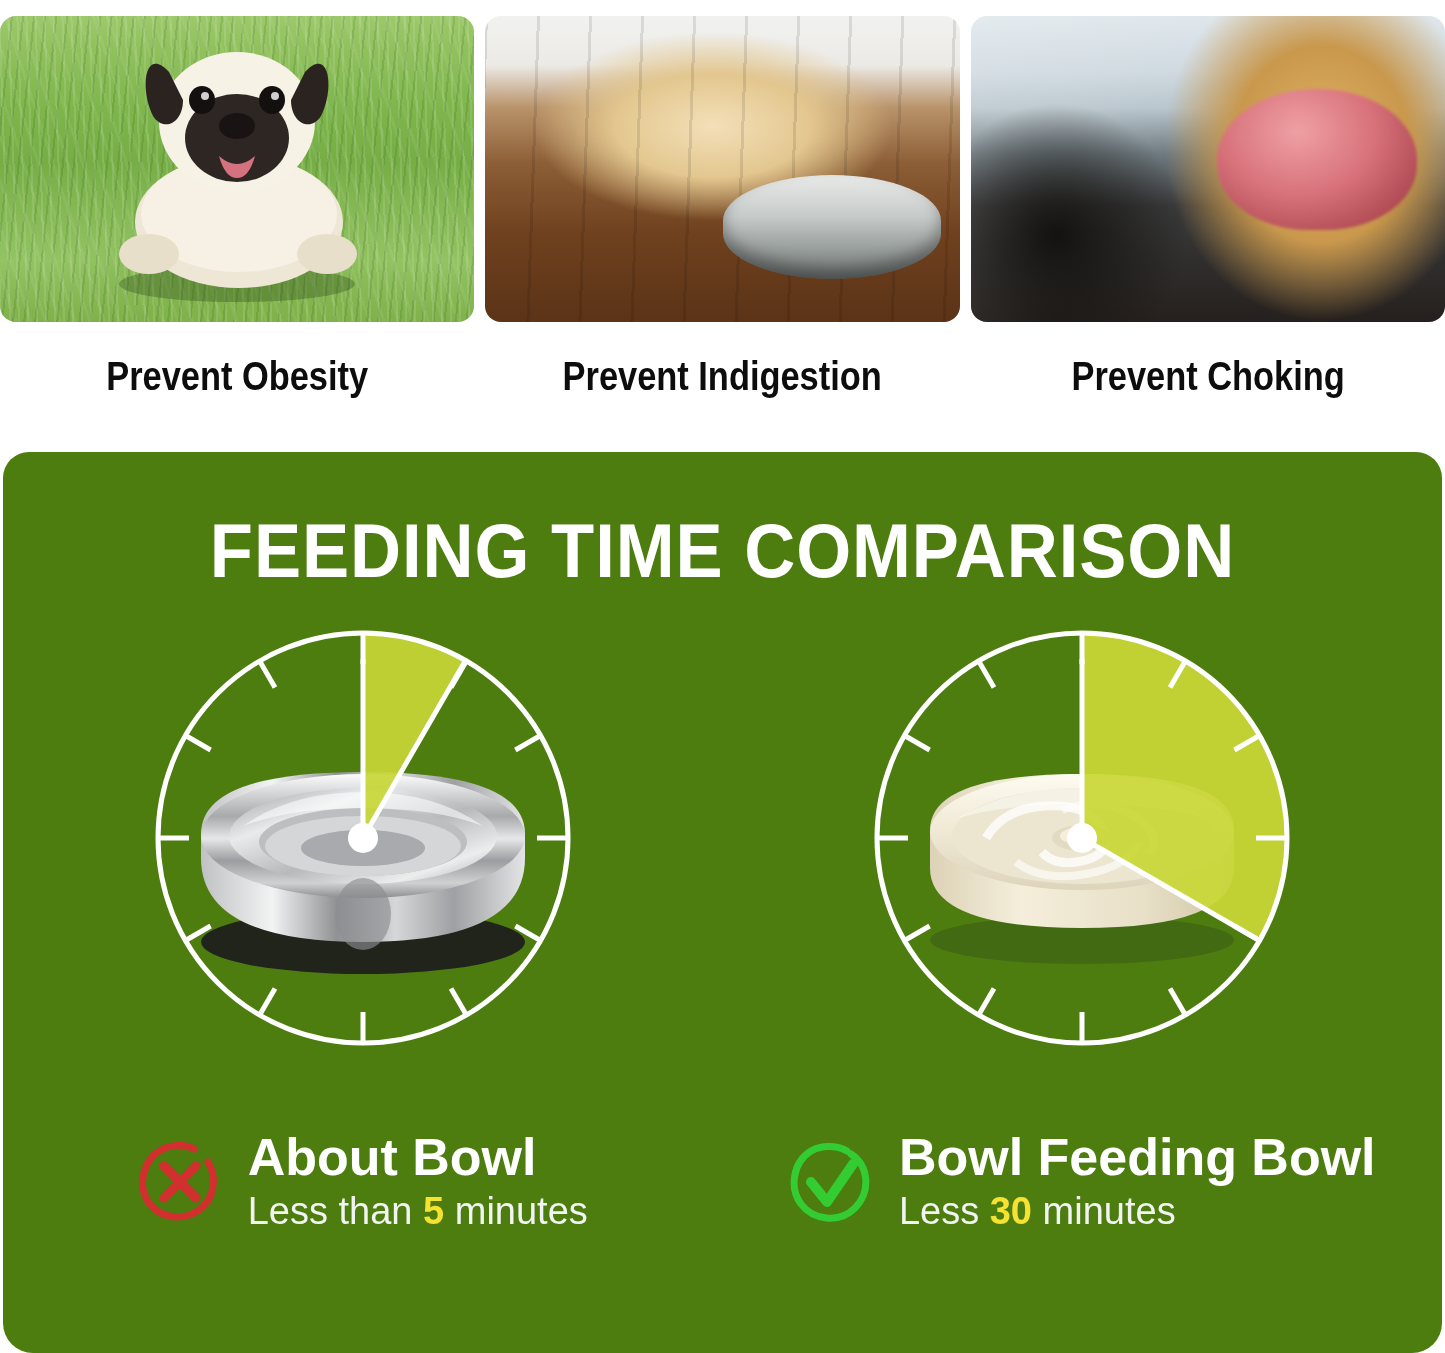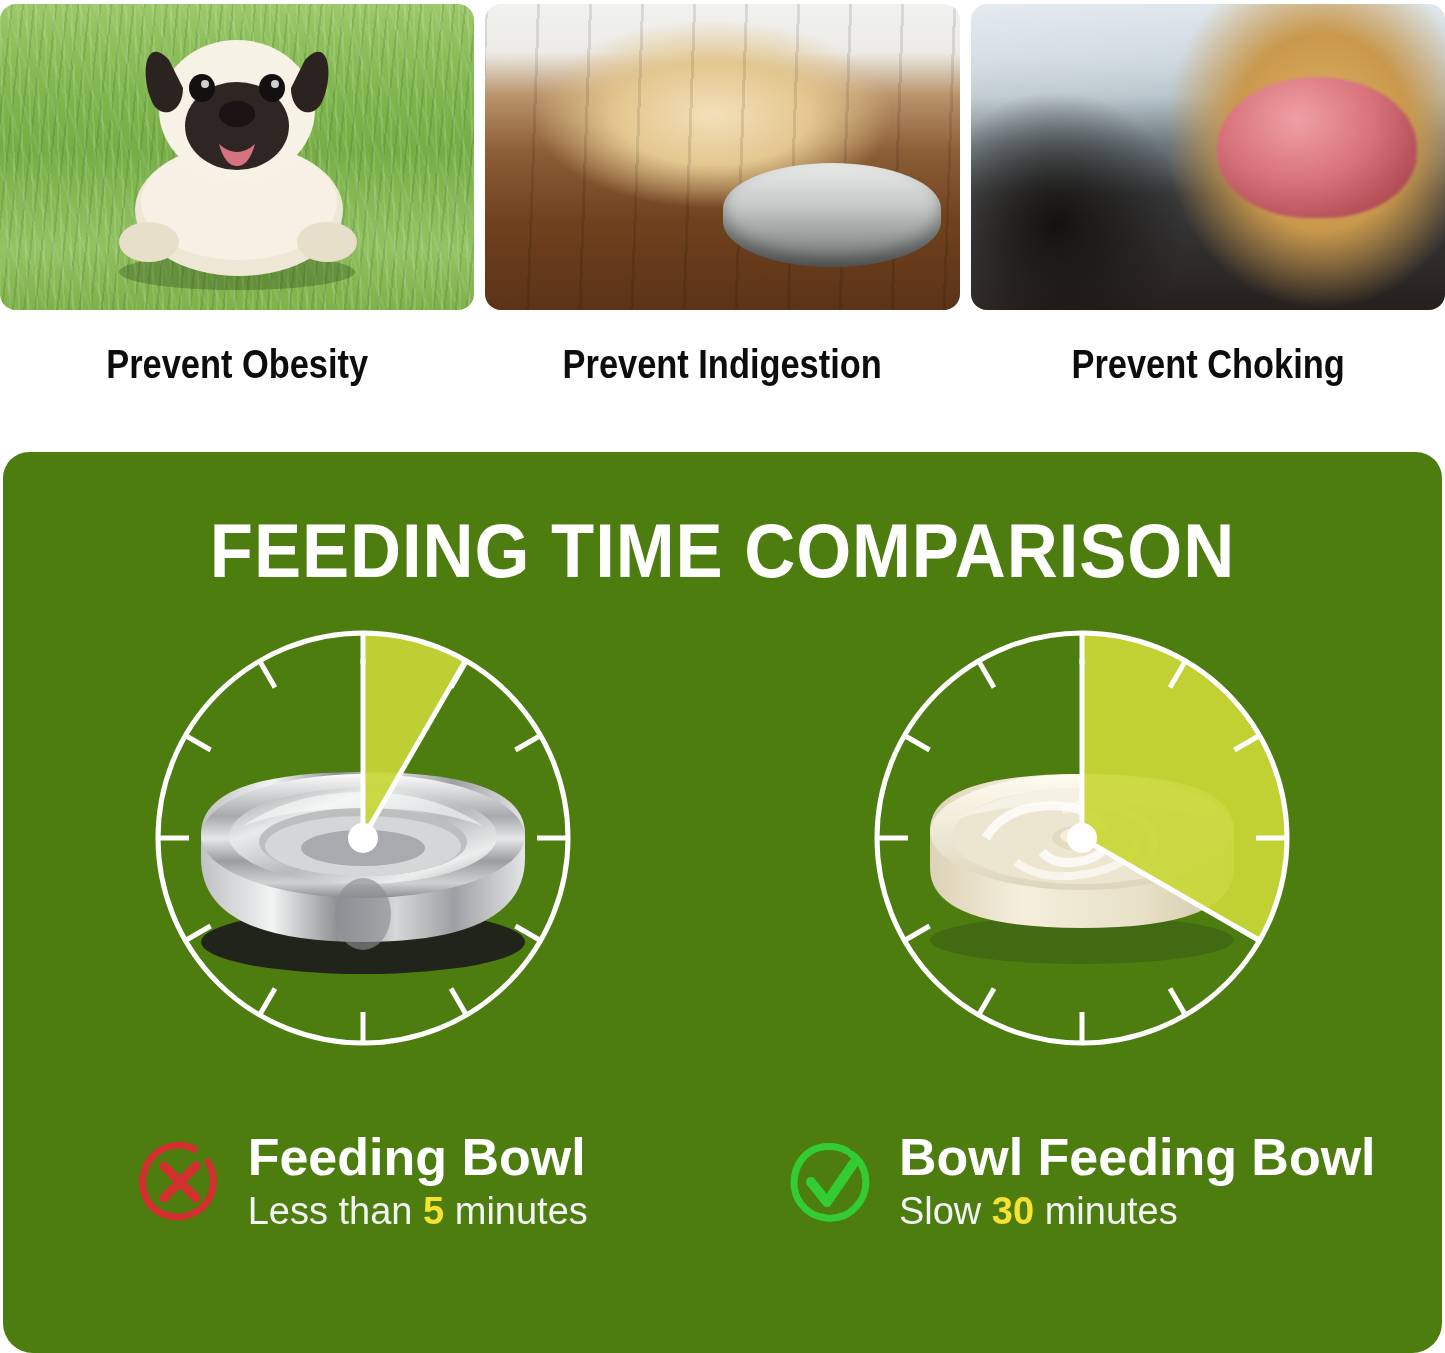--- a/index.html
+++ b/index.html
@@ -16,21 +16,21 @@
   #root {
     position: relative;
     width: 1445px;
     height: 1353px;
     background: #ffffff;
   }
 
   
   .benefits {
     position: absolute;
-    left: 0; top: 4px;
+    left: 0; top: 16px;
     width: 1445px;
     height: 420px;
     display: flex;
     gap: 11px;
   }
   .benefit {
     position: relative;
     flex: 1 1 0;
     display: flex;
     flex-direction: column;
@@ -390,35 +390,35 @@
 
       <div class="result">
         <div class="mark">
           <svg viewBox="0 0 84 84">
             <path d="M70 22 C80 38 76 62 58 72 C40 82 18 76 9 60 C0 44 5 20 23 10 C33 4 46 4 56 9" fill="none" stroke="#D22F2F" stroke-width="7" stroke-linecap="round"></path>
             <path d="M26 26 L58 58" fill="none" stroke="#D22F2F" stroke-width="9" stroke-linecap="round"></path>
             <path d="M58 26 L26 58" fill="none" stroke="#D22F2F" stroke-width="9" stroke-linecap="round"></path>
           </svg>
         </div>
         <div class="result-text">
-          <div class="result-title">Feeding Bowl</div>
+          <div class="result-title">About Bowl</div>
           <div class="result-sub"><span>Less than </span><span class="hl">5</span><span> minutes</span></div>
         </div>
       </div>
 
       <div class="result">
         <div class="mark">
           <svg viewBox="0 0 84 84">
             <path d="M62 14 C80 26 82 52 66 68 C50 84 24 80 12 64 C0 48 4 22 22 11 C32 5 48 5 58 11" fill="none" stroke="#33CC33" stroke-width="7" stroke-linecap="round"></path>
             <path d="M22 42 L38 62 L64 24" fill="none" stroke="#33CC33" stroke-width="10" stroke-linecap="round" stroke-linejoin="round"></path>
           </svg>
         </div>
         <div class="result-text">
           <div class="result-title">Bowl Feeding Bowl</div>
-          <div class="result-sub"><span>Slow </span><span class="hl">30</span><span> minutes</span></div>
+          <div class="result-sub"><span>Less </span><span class="hl">30</span><span> minutes</span></div>
         </div>
       </div>
 
     </div>
 
   </div>
 
 </div>
 
 </body></html>

